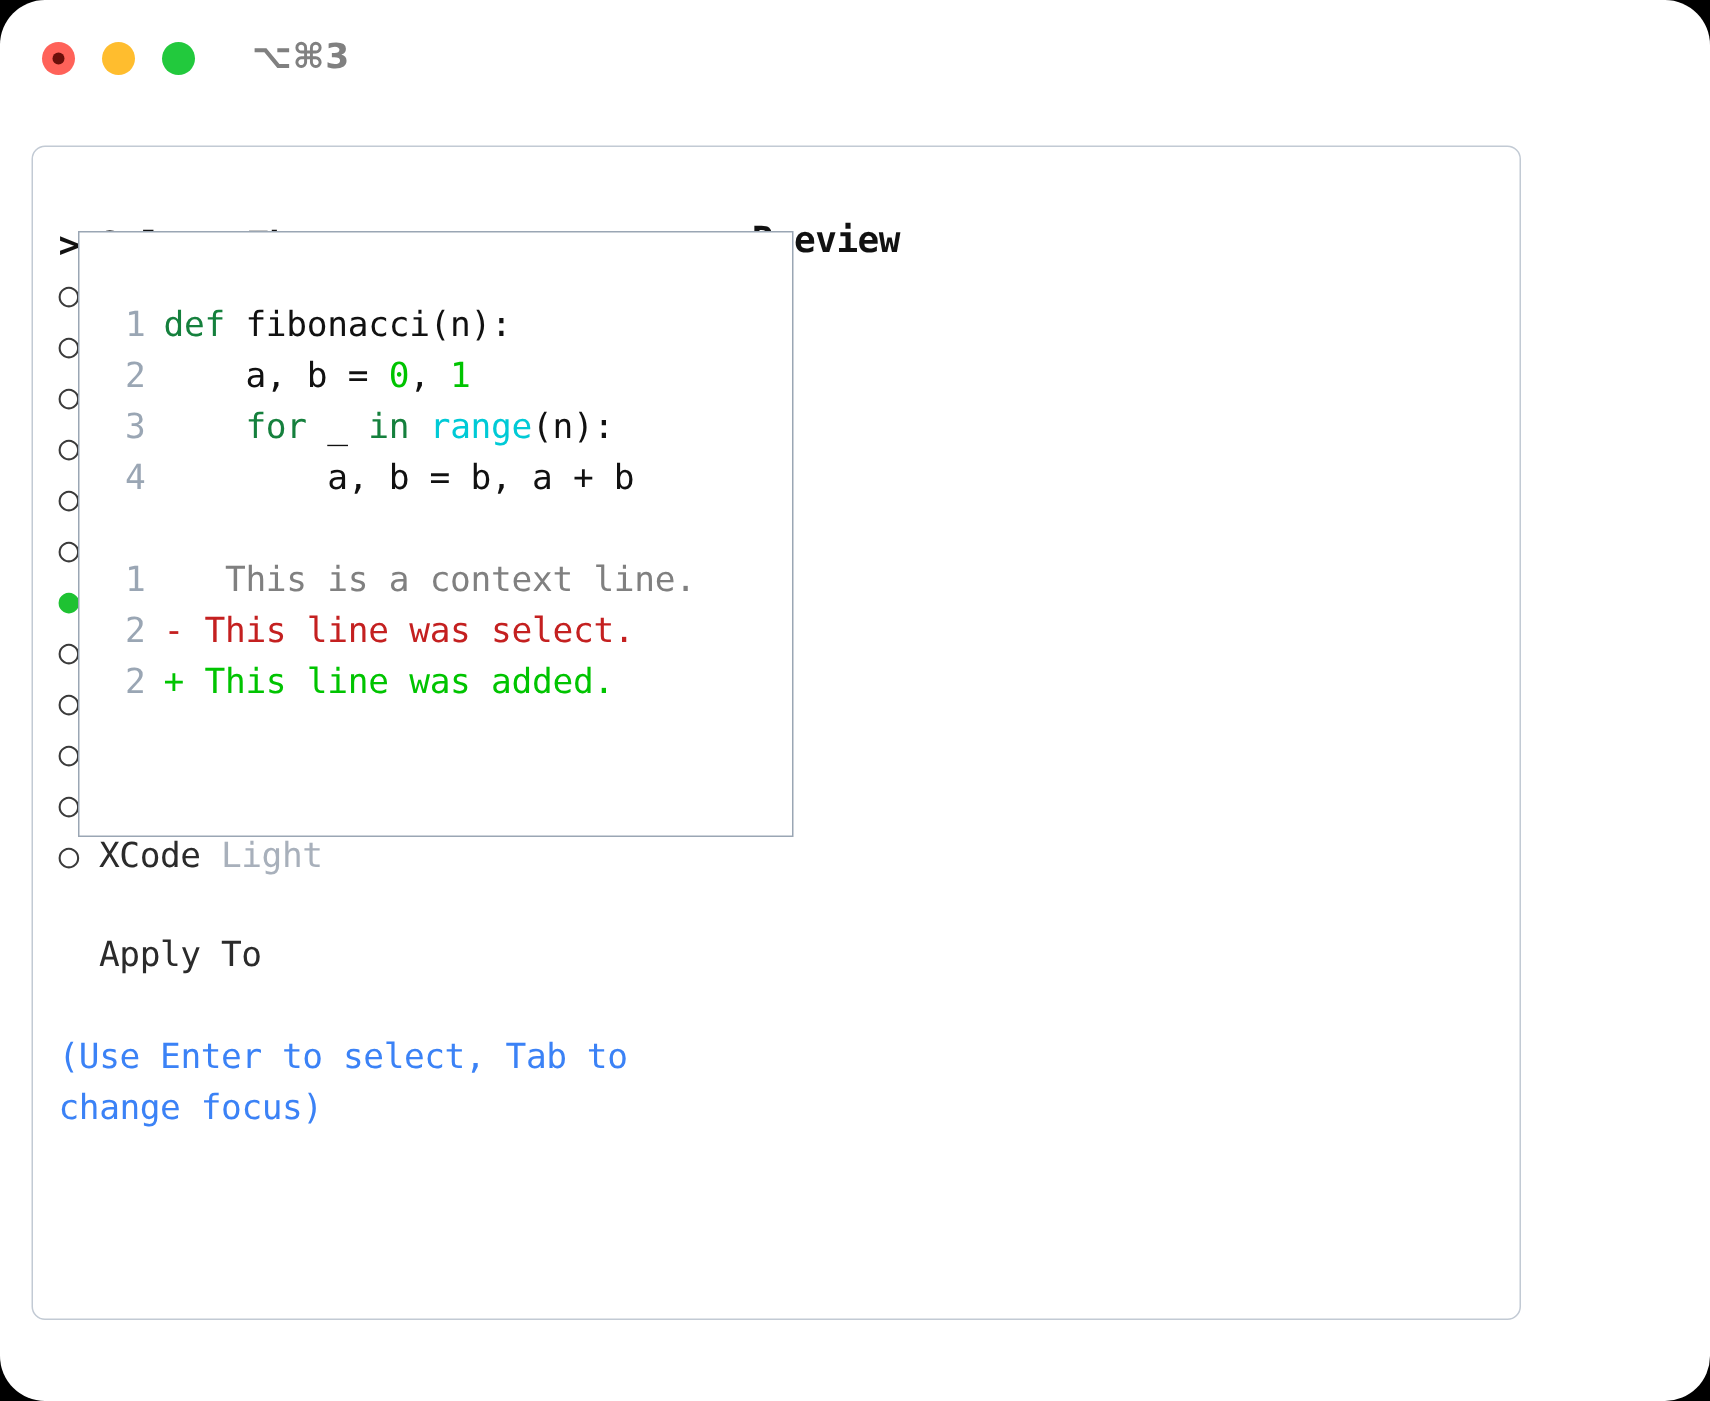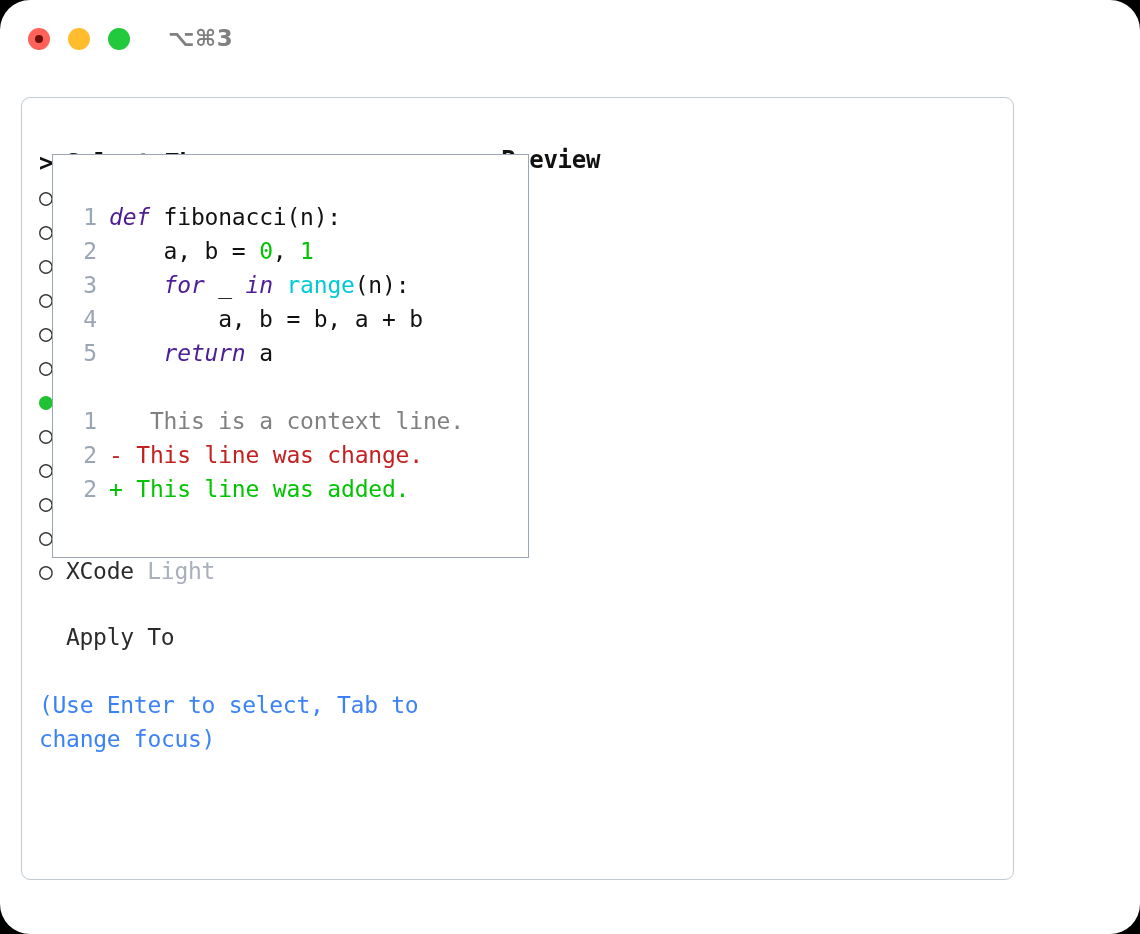--- a/index.html
+++ b/index.html
@@ -157,21 +157,21 @@
     white-space: pre;
     letter-spacing: -0.2px;
   }
   .ln {
     display: inline-block;
     width: 28px;
     text-align: right;
     color: #9aa6b4;
     margin-right: 12px;
   }
-  .tok-kw      { color: #4c1d95; font-style: italic; }
+  .tok-kw      { color: #15803d; }
   .tok-builtin { color: #00cad6; }
   .tok-num     { color: #00c400; }
   .tok-plain   { color: #111111; margin-top: 12px; }
   .tok-ctx     { color: #808080; }
   .tok-del     { color: #c42020; }
   .tok-add     { color: #00c400; }
   .blank-line  { height: 34px; }
 </style>
 </head>
 <body>
@@ -224,22 +224,21 @@
     <div id="right-pane">
       <div id="preview-title">Preview</div>
     </div>
 
     <div id="preview-box">
       <div id="code-area">
           <div class="code-line"><span class="ln">1</span><span class="tok-kw">def</span><span class="tok-plain"> fibonacci(n):</span></div>
           <div class="code-line"><span class="ln">2</span><span class="tok-plain">    a, b = </span><span class="tok-num">0</span><span class="tok-plain">, </span><span class="tok-num">1</span></div>
           <div class="code-line"><span class="ln">3</span><span class="tok-plain">    </span><span class="tok-kw">for</span><span class="tok-plain"> _ </span><span class="tok-kw">in</span><span class="tok-plain"> </span><span class="tok-builtin">range</span><span class="tok-plain">(n):</span></div>
           <div class="code-line"><span class="ln">4</span><span class="tok-plain">        a, b = b, a + b</span></div>
-          <div class="code-line"><span class="ln">5</span><span class="tok-plain">    </span><span class="tok-kw">return</span><span class="tok-plain"> a</span></div>
           <div class="blank-line"></div>
           <div class="code-line"><span class="ln">1</span><span class="tok-ctx"> </span><span class="tok-ctx">  This is a context line.</span></div>
-          <div class="code-line"><span class="ln">2</span><span class="tok-del">-</span><span class="tok-del"> This line was change.</span></div>
+          <div class="code-line"><span class="ln">2</span><span class="tok-del">-</span><span class="tok-del"> This line was select.</span></div>
           <div class="code-line"><span class="ln">2</span><span class="tok-add">+</span><span class="tok-add"> This line was added.</span></div>
         </div>
     </div>
 
   </div>
 </div>
 
 </body></html>

